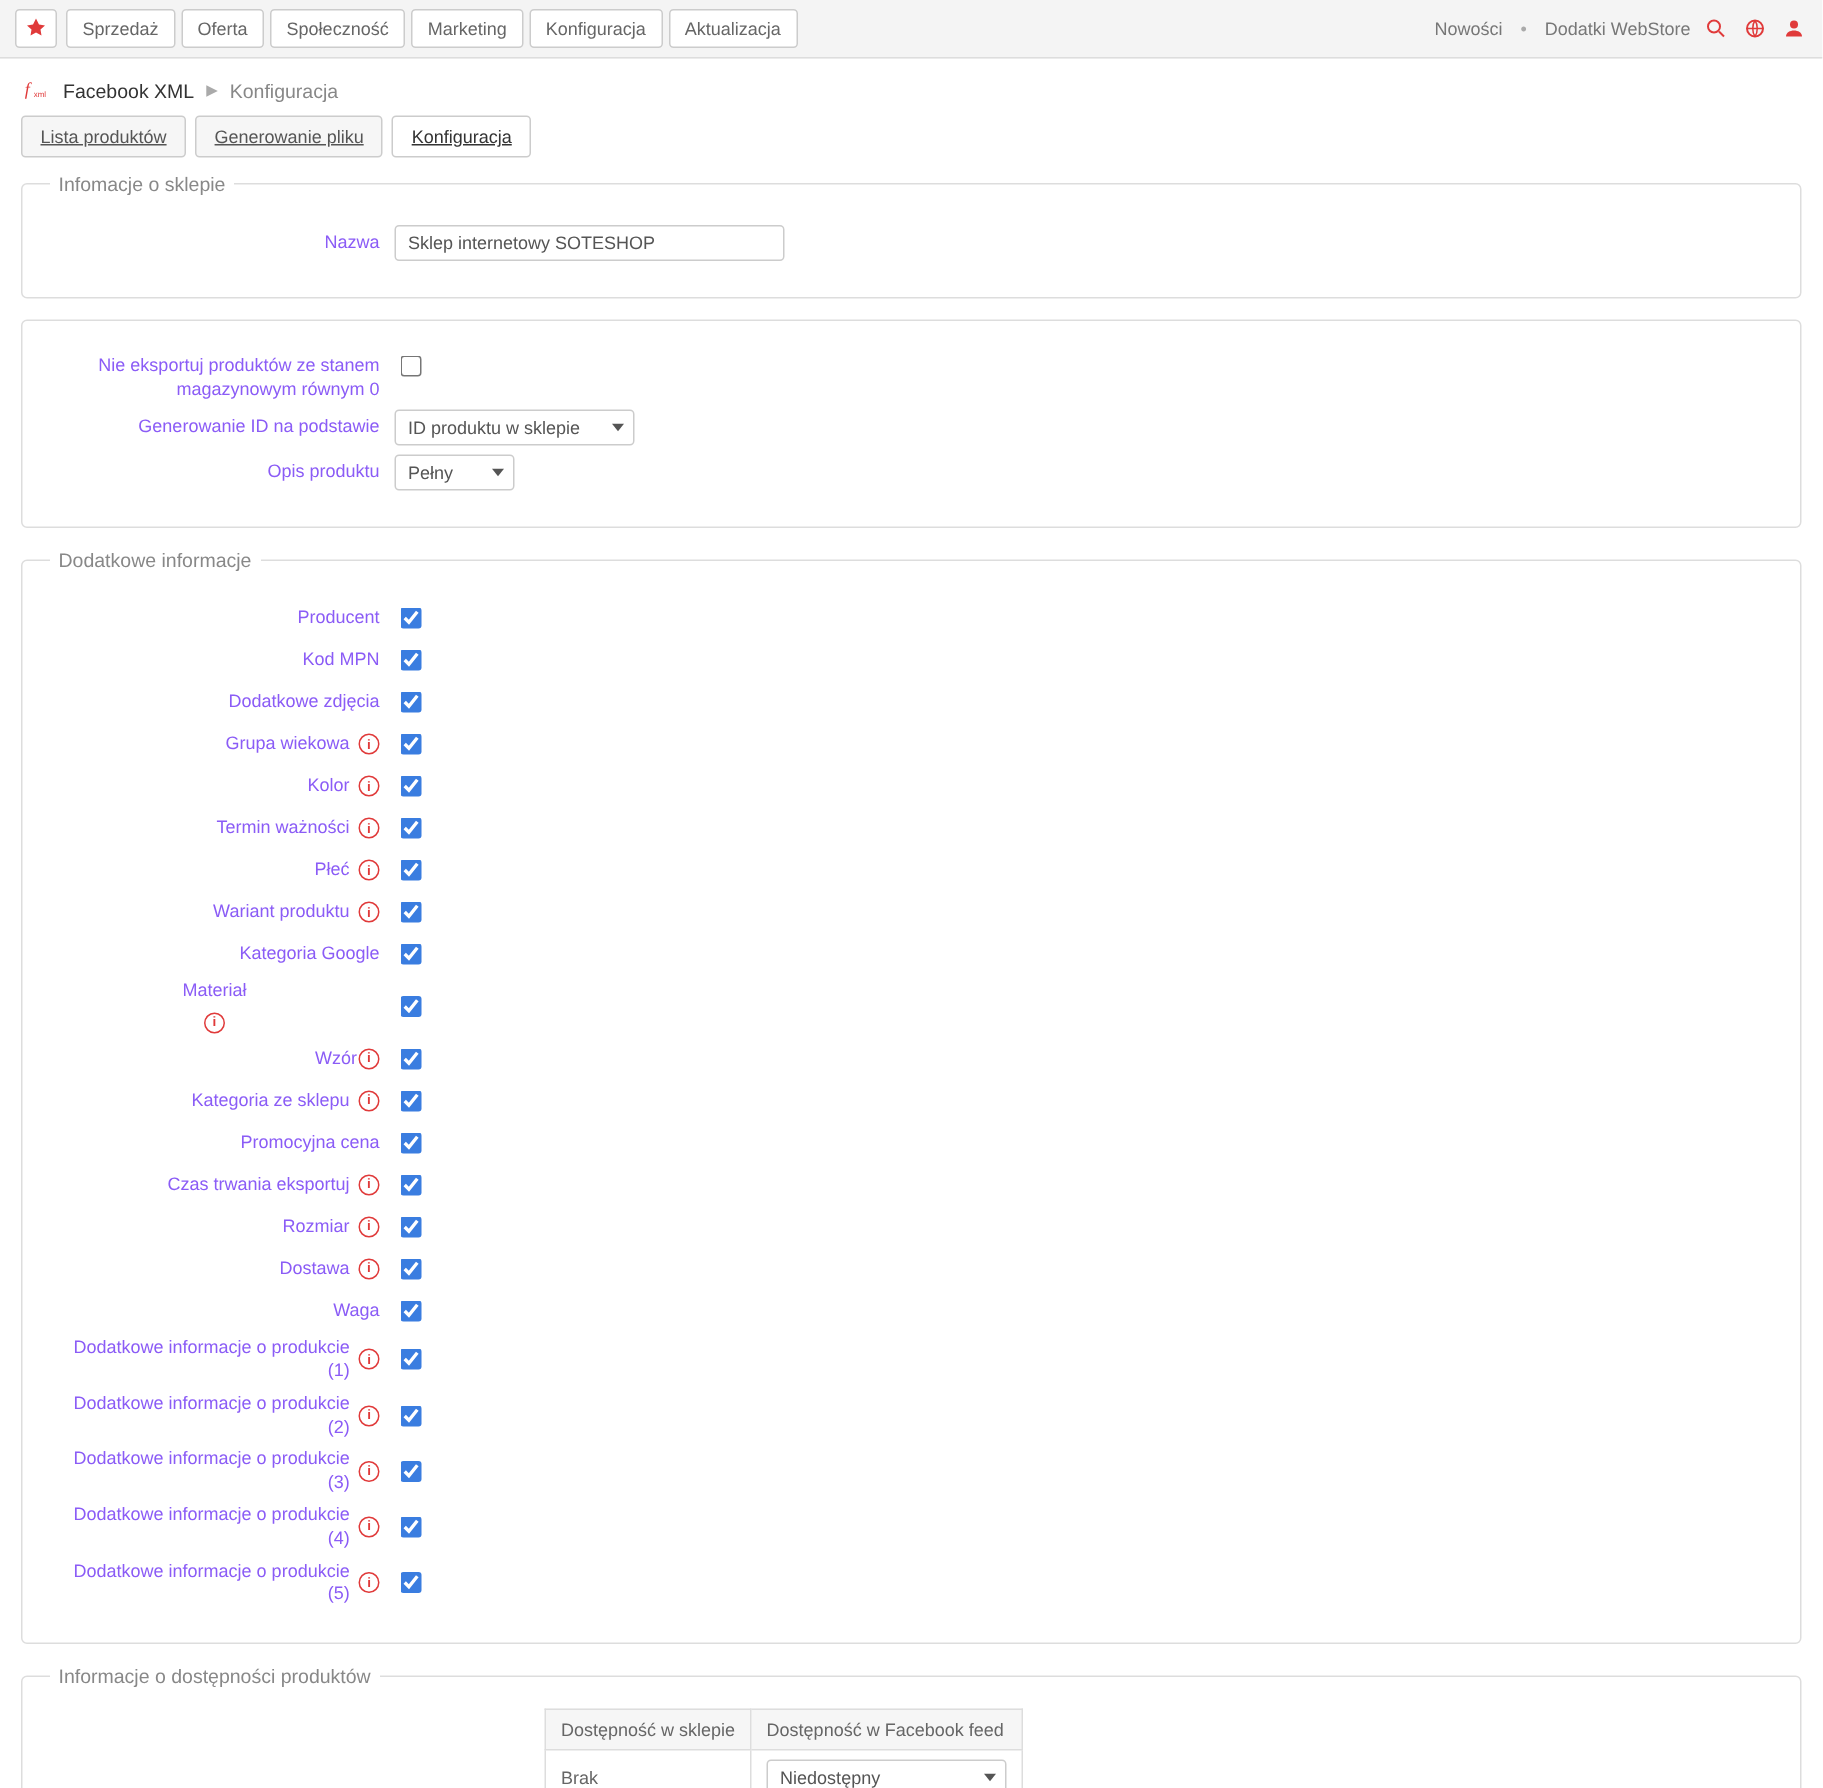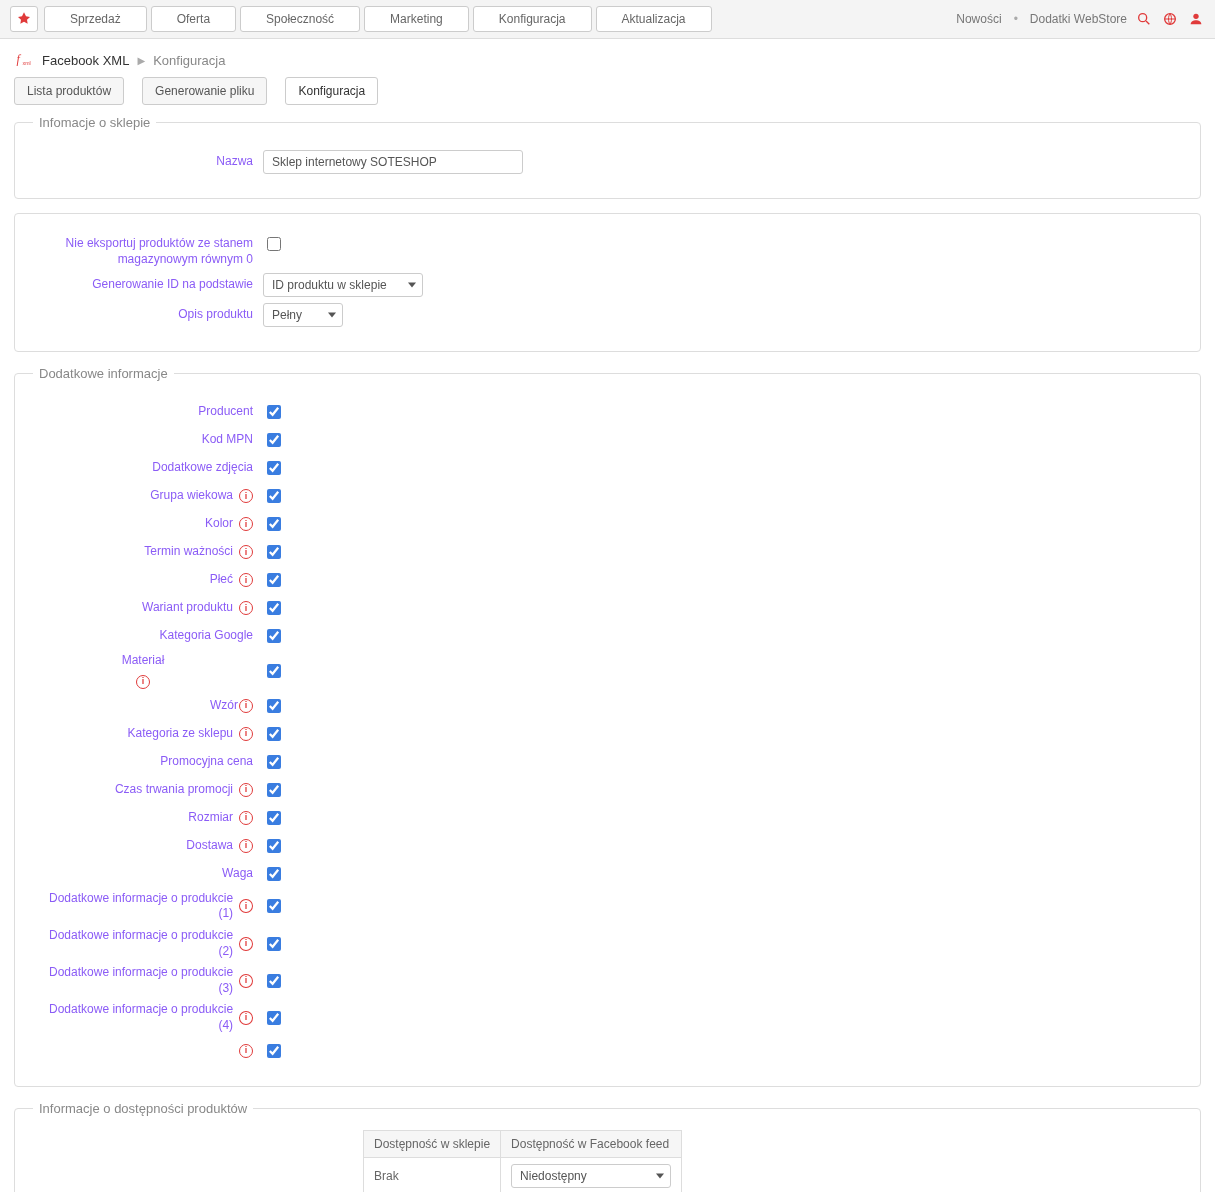--- a/index.html
+++ b/index.html
@@ -25,21 +25,21 @@
     border: 1px solid #ccc;
     background: #fff;
     border-radius: 3px;
     display: flex; align-items: center; justify-content: center;
     cursor: pointer;
   }
   .nav-btn {
     border: 1px solid #ccc;
     background: #fff;
     border-radius: 3px;
-    padding: 5px 25px;
+    padding: 5px 10px;
     color: #666;
     cursor: pointer;
     font-size: 12px;
   }
   .top-icon {
     width: 18px; height: 18px;
     display: inline-flex; align-items: center; justify-content: center;
     cursor: pointer;
   }
   .top-link { cursor: pointer; }
@@ -60,22 +60,23 @@
   .bc-sub { color: #888; }
 
   .tabs { display: flex; gap: 0; margin-bottom: 10px; }
   .tab {
     border: 1px solid #ccc;
     border-radius: 3px;
     padding: 6px 12px;
     background: #f6f6f6;
     color: #555;
     cursor: pointer;
-    margin-right: 18px;
-    font-size: 12px;
+    margin-right: 6px;
+    font-size: 12px;
+    text-decoration: underline;
   }
   .tab.active { background: #fff; color: #333; }
 
   fieldset {
     border: 1px solid #ddd;
     border-radius: 4px;
     margin: 0 0 14px 0;
     padding: 14px 18px 18px;
   }
   legend {
@@ -372,21 +373,21 @@
         <div class="row">
           <div class="row-label" style="display: flex; justify-content: flex-end; align-items: center; gap: 6px;">
             <span>Promocyjna cena</span>
           </div>
           <div class="row-control">
             <input type="checkbox" checked="" style="">
           </div>
         </div>
         <div class="row">
           <div class="row-label" style="display: flex; justify-content: flex-end; align-items: center; gap: 6px;">
-            <span>Czas trwania promocji</span>
+            <span>Czas trwania eksportuj</span>
             <span class="info-icon"></span>
           </div>
           <div class="row-control">
             <input type="checkbox" checked="" style="">
           </div>
         </div>
         <div class="row">
           <div class="row-label" style="display: flex; justify-content: flex-end; align-items: center; gap: 6px;">
             <span>Rozmiar</span>
             <span class="info-icon"></span>
@@ -443,20 +444,21 @@
           <div class="row-label" style="display: flex; justify-content: flex-end; align-items: center; gap: 6px;">
             <span>Dodatkowe informacje o produkcie (4)</span>
             <span class="info-icon"></span>
           </div>
           <div class="row-control">
             <input type="checkbox" checked="" style="">
           </div>
         </div>
         <div class="row">
           <div class="row-label" style="display: flex; justify-content: flex-end; align-items: center; gap: 6px;">
+            <span>Dodatkowe informacje o produkcie (5)</span>
             <span class="info-icon"></span>
           </div>
           <div class="row-control">
             <input type="checkbox" checked="" style="">
           </div>
         </div>
       </div>
   </fieldset>
 
   <fieldset>

